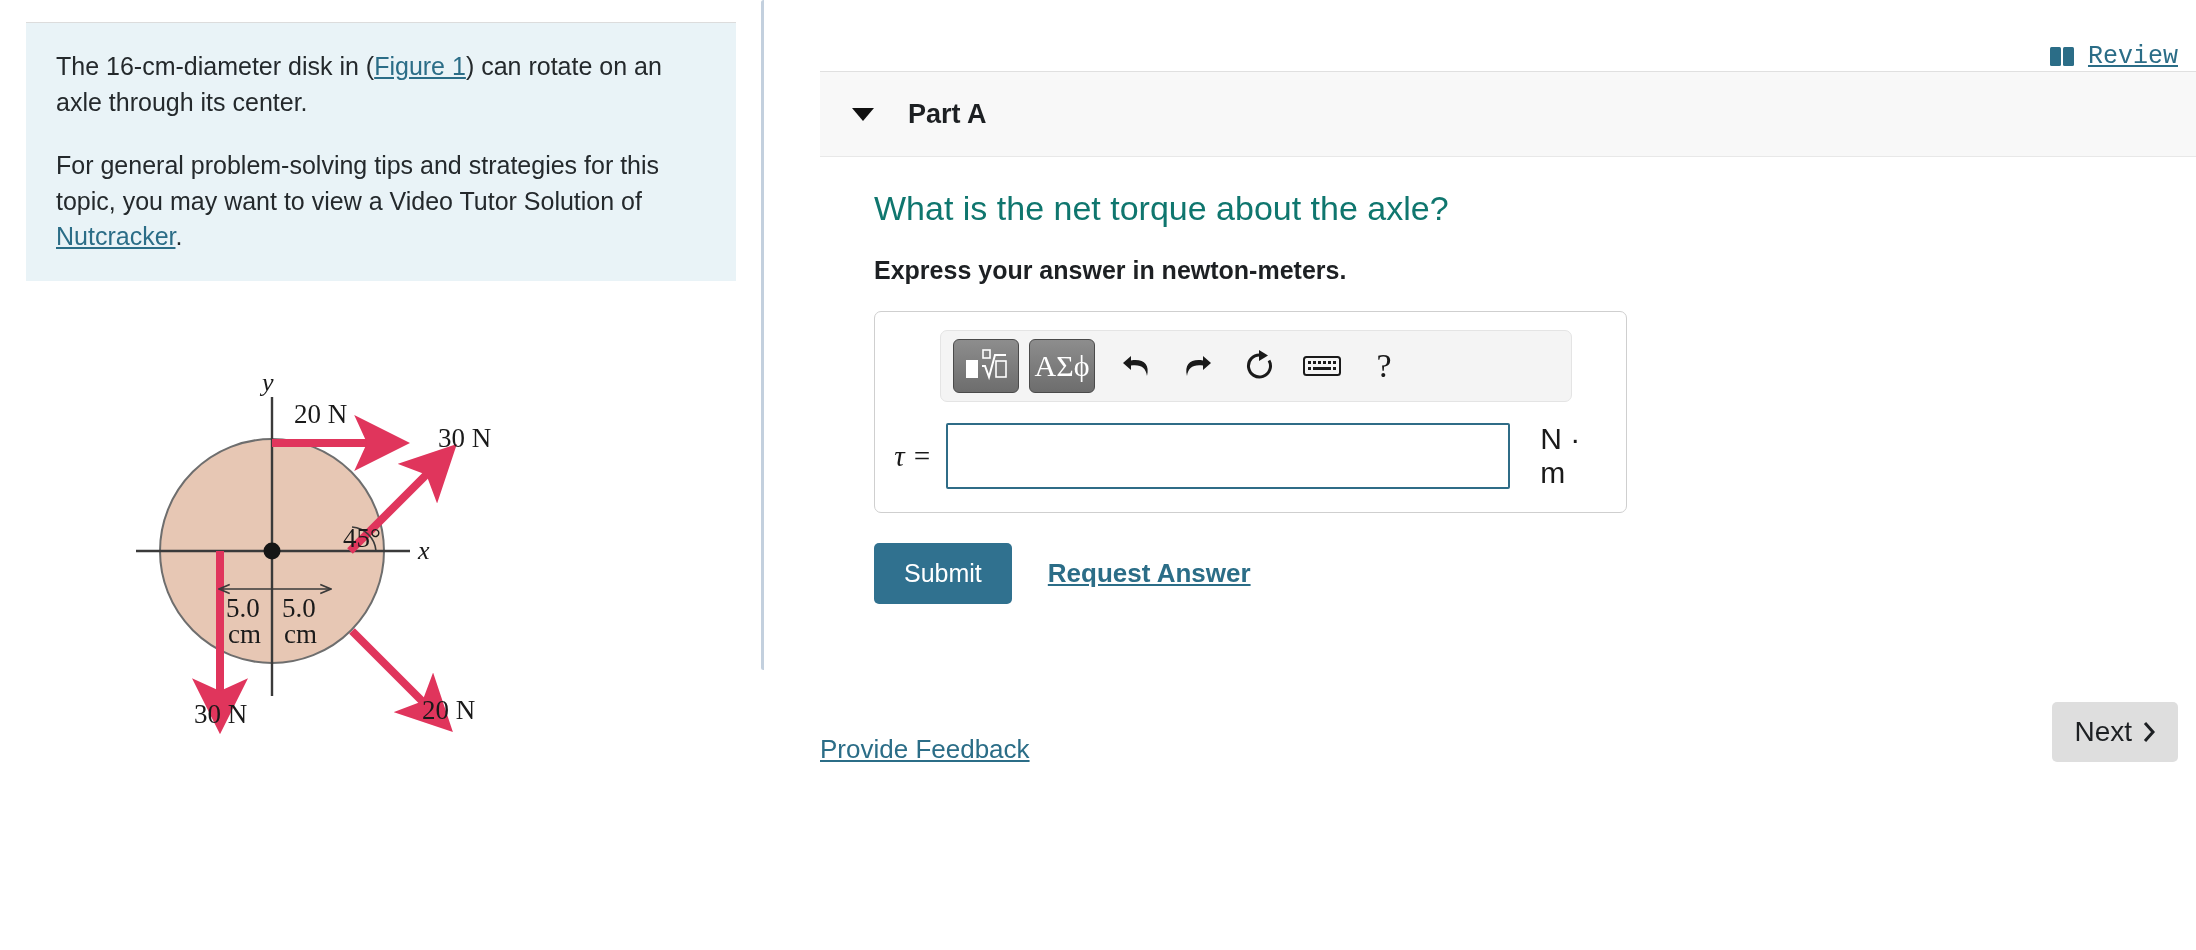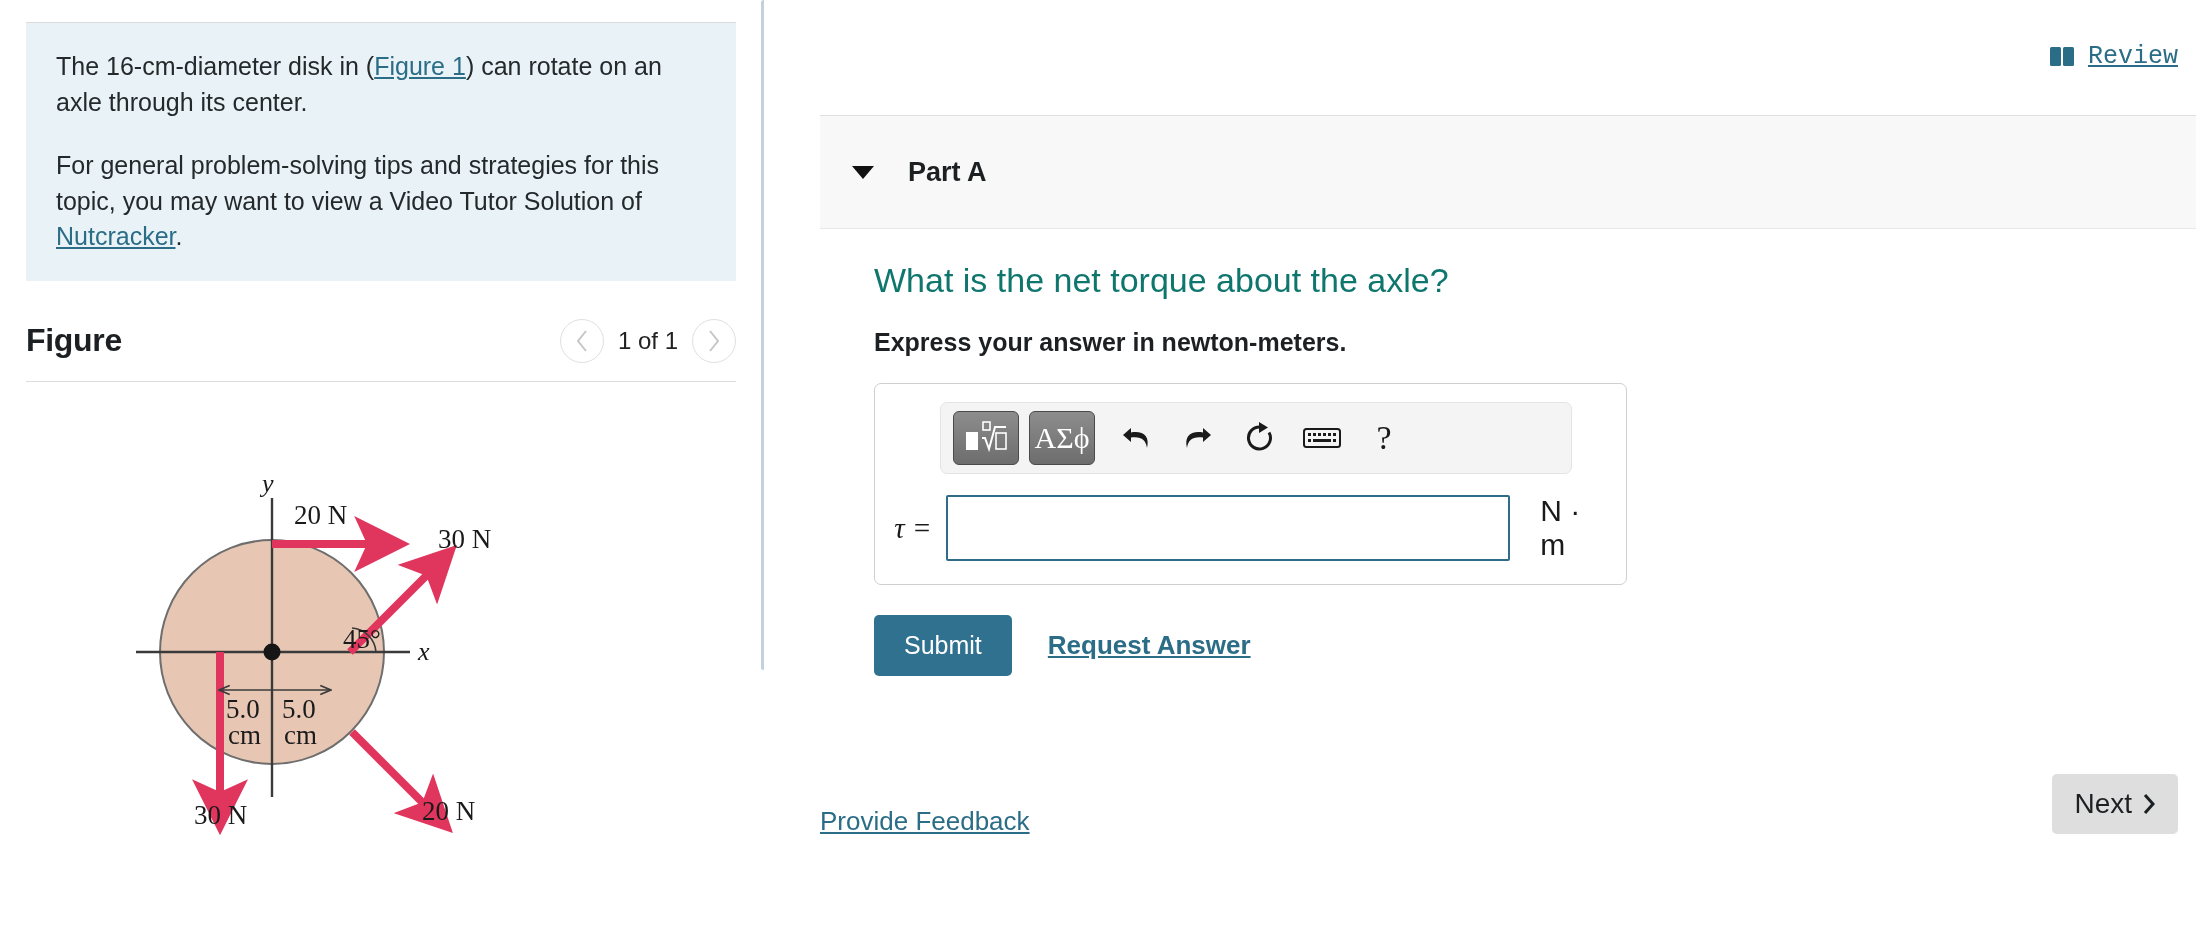--- a/index.html
+++ b/index.html
@@ -129,26 +129,25 @@
     align-items: center;
     gap: 12px;
     color: #2b6d87;
     font-size: 25px;
     text-decoration: none;
     cursor: pointer;
   }
   .review-link .txt { text-decoration: underline; }
 
   .part-header {
-    margin-top: 44px;
     margin-left: 56px;
     background: #f8f8f8;
     border-top: 1px solid #e0e0e0;
     border-bottom: 1px solid #e8e8e8;
-    height: 114px;
+    height: 86px;
     display: flex;
     align-items: center;
     padding-left: 32px;
     cursor: pointer;
   }
   .caret {
     width: 0; height: 0;
     border-left: 11px solid transparent;
     border-right: 11px solid transparent;
     border-top: 13px solid #111;
@@ -330,36 +329,20 @@
 
 <div class="page">
 
   <div class="left-pane">
 
     <div class="statement-box">
       <p class="statement-p"><span>The 16-cm-diameter disk in (</span><a class="link">Figure 1</a><span>) can rotate on an axle through its center.</span></p>
       <p class="statement-p"><span>For general problem-solving tips and strategies for this topic, you may want to view a Video Tutor Solution of </span><a class="link">Nutcracker</a><span>.</span></p>
     </div>
 
-    <div class="figure-header">
-      <div class="figure-title">Figure</div>
-      <div class="figure-nav">
-        <div class="nav-circle">
-          <svg width="18" height="28" viewBox="0 0 18 28">
-            <path d="M13 4 L5 14 L13 24" fill="none" stroke="#c6c6c6" stroke-width="2"></path>
-          </svg>
-        </div>
-        <div class="nav-count">1 of 1</div>
-        <div class="nav-circle">
-          <svg width="18" height="28" viewBox="0 0 18 28">
-            <path d="M5 4 L13 14 L5 24" fill="none" stroke="#c6c6c6" stroke-width="2"></path>
-          </svg>
-        </div>
-      </div>
-    </div>
 
     <div class="figure-canvas">
       <svg width="764" height="560" viewBox="0 0 764 560">
         <defs>
           <marker id="redhead" markerWidth="7" markerHeight="7" refX="2.6" refY="3.5" orient="auto">
             <path d="M0,0 L7,3.5 L0,7 L1.6,3.5 z" fill="#e0355c"></path>
           </marker>
           <marker id="tinyhead" markerWidth="8" markerHeight="8" refX="6.5" refY="4" orient="auto">
             <path d="M0,1 L7,4 L0,7" fill="none" stroke="#3a3a3a" stroke-width="1.2"></path>
           </marker>

